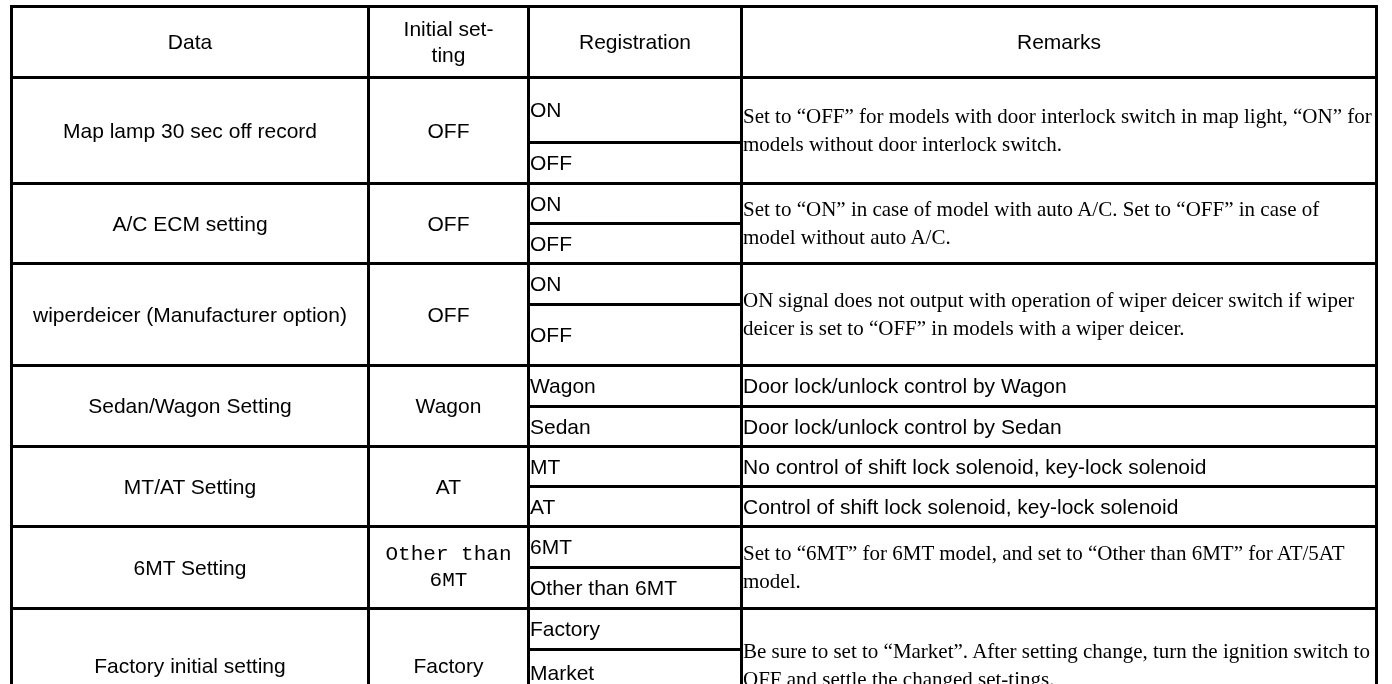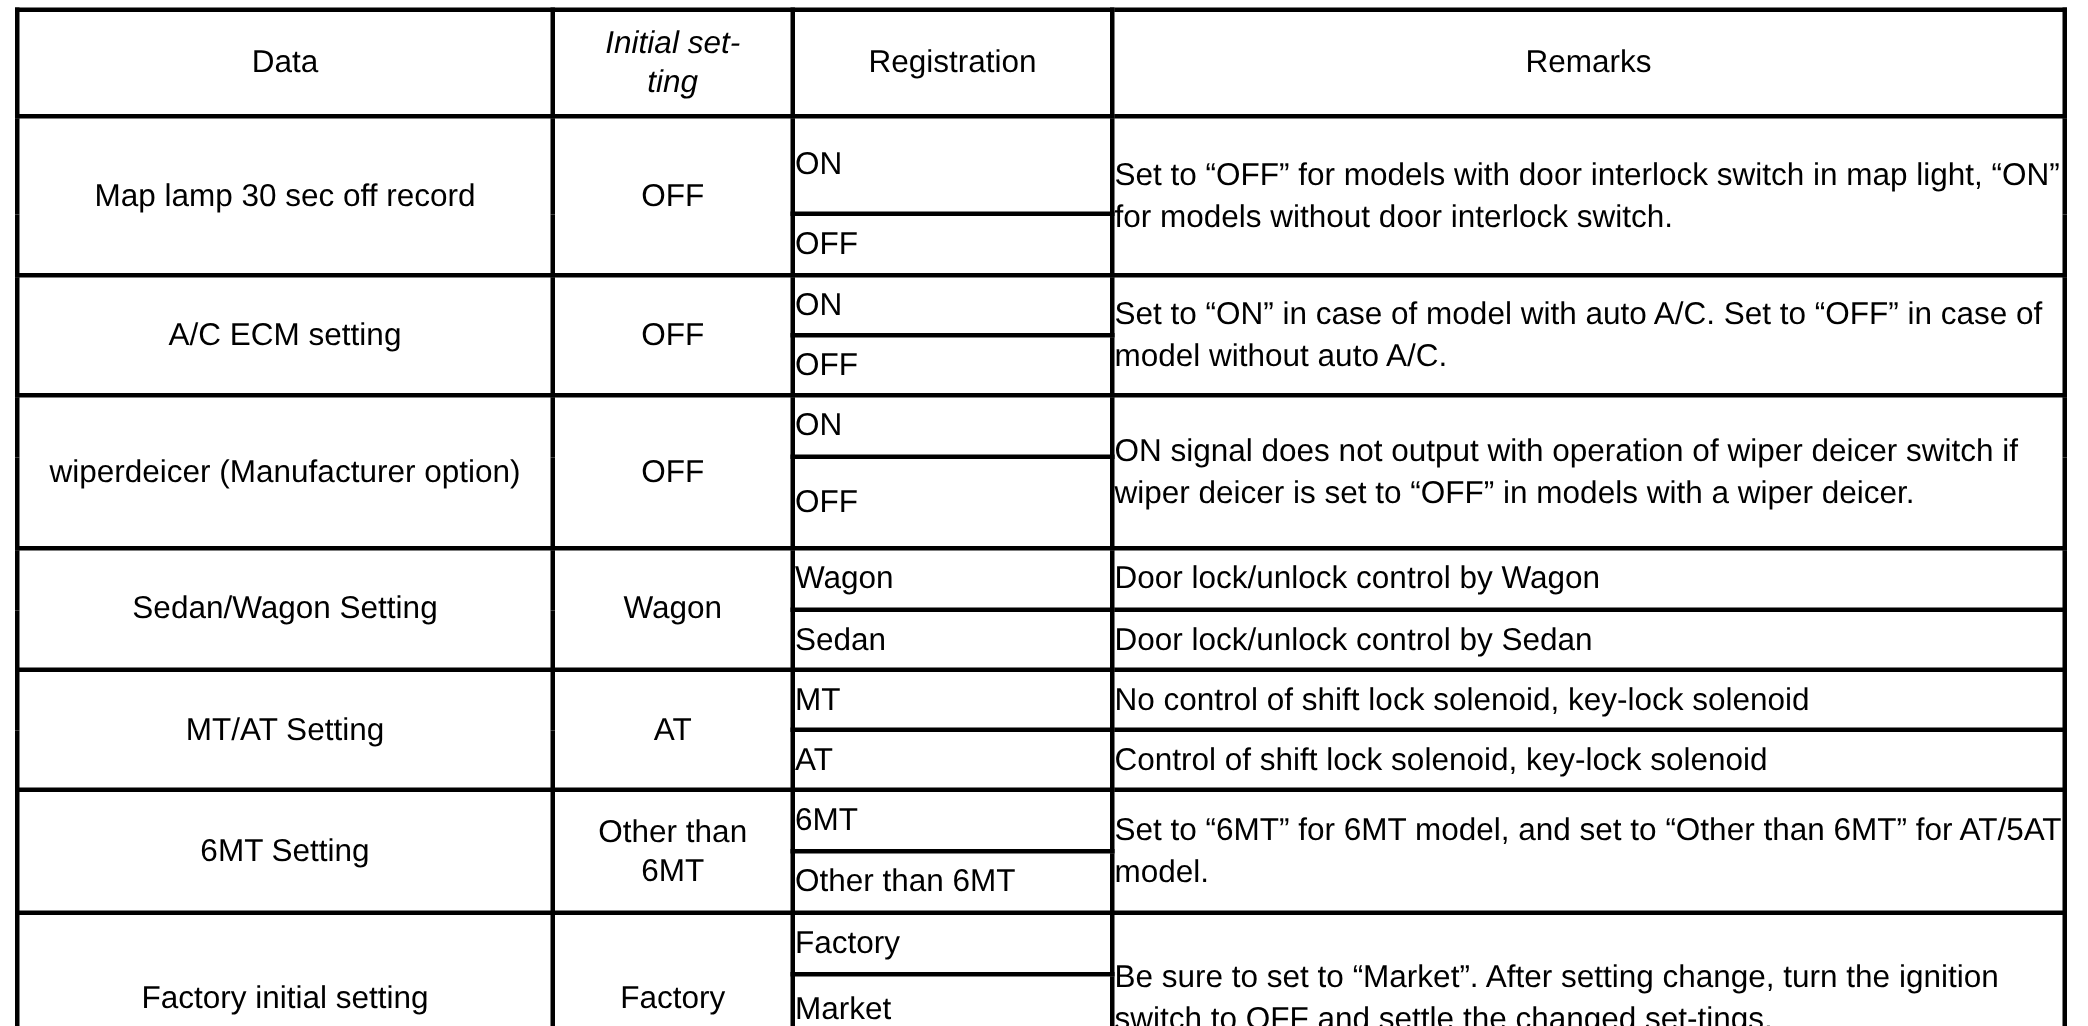--- a/index.html
+++ b/index.html
@@ -69,37 +69,37 @@
   .cell-reg {
     text-align: left;
     padding: 3px 6px;
   }
   
   .cell-rem {
     text-align: left;
     padding: 5px 8px 5px 10px;
     vertical-align: middle;
   }
-  .cell-rem.multi { line-height: 1.30; }
+  .cell-rem.multi { line-height: 1.30; font-family: Liberation Serif, serif; }
 </style>
 </head>
 <body>
 
 <div id="sheet">
   <table class="settings-table">
     <colgroup>
       <col class="c-data">
       <col class="c-init">
       <col class="c-reg">
       <col class="c-rem">
     </colgroup>
     <thead>
       <tr>
         <th class="hdr">Data</th>
-        <th class="hdr" style="white-space: pre-line; font-style: italic;">Initial set-
+        <th class="hdr" style="white-space: pre-line;">Initial set-
 ting</th>
         <th class="hdr">Registration</th>
         <th class="hdr">Remarks</th>
       </tr>
     </thead>
     <tbody id="tbody">
         <tr>
           <td class="cell-data" rowspan="2">Map lamp 30 sec off record</td>
           <td class="cell-init" rowspan="2" style="white-space: pre-line;">OFF</td>
           <td class="cell-reg" style="height: 62px; white-space: pre-line;">ON</td>
@@ -141,21 +141,21 @@
           <td class="cell-init" rowspan="2" style="white-space: pre-line;">AT</td>
           <td class="cell-reg" style="height: 37px; white-space: pre-line; margin-top: 46px;">MT</td>
           <td class="cell-rem">No control of shift lock solenoid, key-lock solenoid</td>
         </tr>
         <tr>
           <td class="cell-reg" style="height: 37px; white-space: pre-line;">AT</td>
           <td class="cell-rem">Control of shift lock solenoid, key-lock solenoid</td>
         </tr>
         <tr>
           <td class="cell-data" rowspan="2">6MT Setting</td>
-          <td class="cell-init" rowspan="2" style="white-space: pre-line;">Other than
+          <td class="cell-init" rowspan="2" style="white-space: pre-line; font-family: Liberation Mono, monospace;">Other than
 6MT</td>
           <td class="cell-reg" style="height: 38px; white-space: pre-line;">6MT</td>
           <td class="cell-rem multi" rowspan="2">Set to “6MT” for 6MT model, and set to “Other than 6MT” for AT/5AT model.</td>
         </tr>
         <tr>
           <td class="cell-reg" style="height: 38px; white-space: pre-line;">Other than 6MT</td>
         </tr>
         <tr>
           <td class="cell-data" rowspan="2">Factory initial setting</td>
           <td class="cell-init" rowspan="2" style="white-space: pre-line;">Factory</td>

